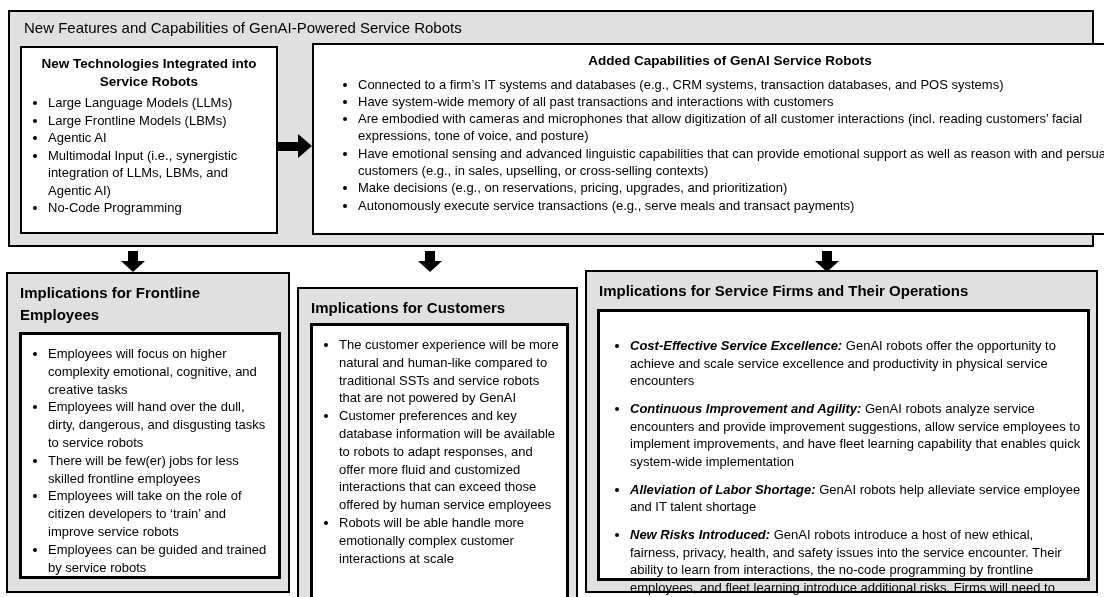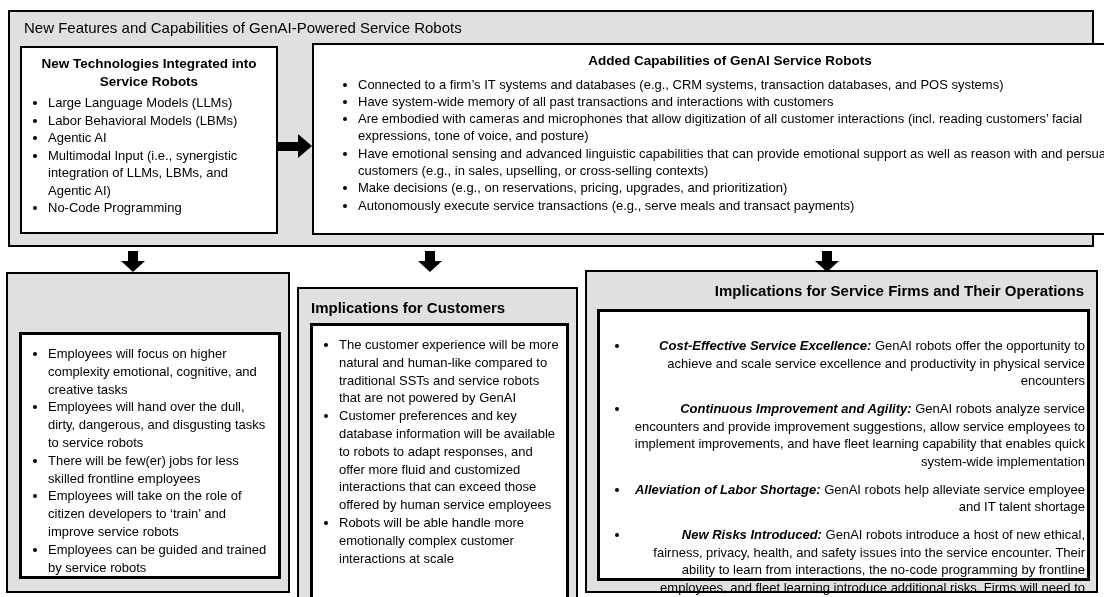--- a/index.html
+++ b/index.html
@@ -30,38 +30,38 @@
   .v-arrow .head { position:absolute; left:0; top:10px; width:0; height:0;
     border-left:12px solid transparent; border-right:12px solid transparent; border-top:11px solid #000; }
   .v-arrow.a1 { left:121px; } .v-arrow.a2 { left:418px; } .v-arrow.a3 { left:815px; }
 
   
   .impl-heading { font-size:15px; font-weight:bold; line-height:1.45; margin:8px 12px 0; }
   .impl-1 { left:6px;   top:272px; width:284px; height:321px; }
   .impl-1 .white-box { left:11px; top:58px; width:262px; height:247px; border-width:3px; }
   .impl-2 { left:297px; top:287px; width:281px; height:321px; }
   .impl-2 .white-box { left:11px; top:34px; width:259px; height:279px; border-width:3px; }
-  .impl-3 { left:585px; top:270px; width:513px; height:323px;text-align:right; }
+  .impl-3 { left:585px; top:270px; width:513px; height:323px; }
   .impl-3 .white-box { left:10px; top:37px; width:493px; height:272px; border-width:3px; }
   .impl-1 .bullets, .impl-2 .bullets { margin-top:10px; line-height:1.37; padding-right:4px; }
   .impl-3 .bullets { margin-top:25px; padding-left:30px; padding-right:2px; line-height:1.36; }
   .impl-3 .bullets li { margin-bottom:10px; }
   .lead { font-weight:bold; font-style:italic; }
 </style>
 </head>
 <body>
 
 <div class="panel top-section">
   <div class="top-title">New Features and Capabilities of GenAI-Powered Service Robots</div>
 
   <div class="white-box tech-box">
     <div class="box-title">New Technologies Integrated into Service Robots</div>
     <ul class="bullets">
         <li>Large Language Models (LLMs)</li>
-        <li>Labor Behavioral Models (LBMs)</li>
+        <li>Large Frontline Models (LBMs)</li>
         <li>Agentic AI</li>
         <li>Multimodal Input (i.e., synergistic integration of LLMs, LBMs, and Agentic AI)</li>
         <li>No-Code Programming</li>
       </ul>
   </div>
 
   <div class="h-arrow">
     <div class="stem"></div>
     <div class="head"></div>
   </div>
@@ -86,20 +86,21 @@
 <div class="v-arrow a2">
   <div class="stem"></div>
   <div class="head"></div>
 </div>
 <div class="v-arrow a3">
   <div class="stem"></div>
   <div class="head"></div>
 </div>
 
 <div class="panel impl-1">
+  <div class="impl-heading">Implications for Frontline Employees</div>
   <div class="white-box">
     <ul class="bullets">
         <li>Employees will focus on higher complexity emotional, cognitive, and creative tasks</li>
         <li>Employees will hand over the dull, dirty, dangerous, and disgusting tasks to service robots</li>
         <li>There will be few(er) jobs for less skilled frontline employees</li>
         <li>Employees will take on the role of citizen developers to ‘train’ and improve service robots</li>
         <li>Employees can be guided and trained by service robots</li>
       </ul>
   </div>
 </div>

